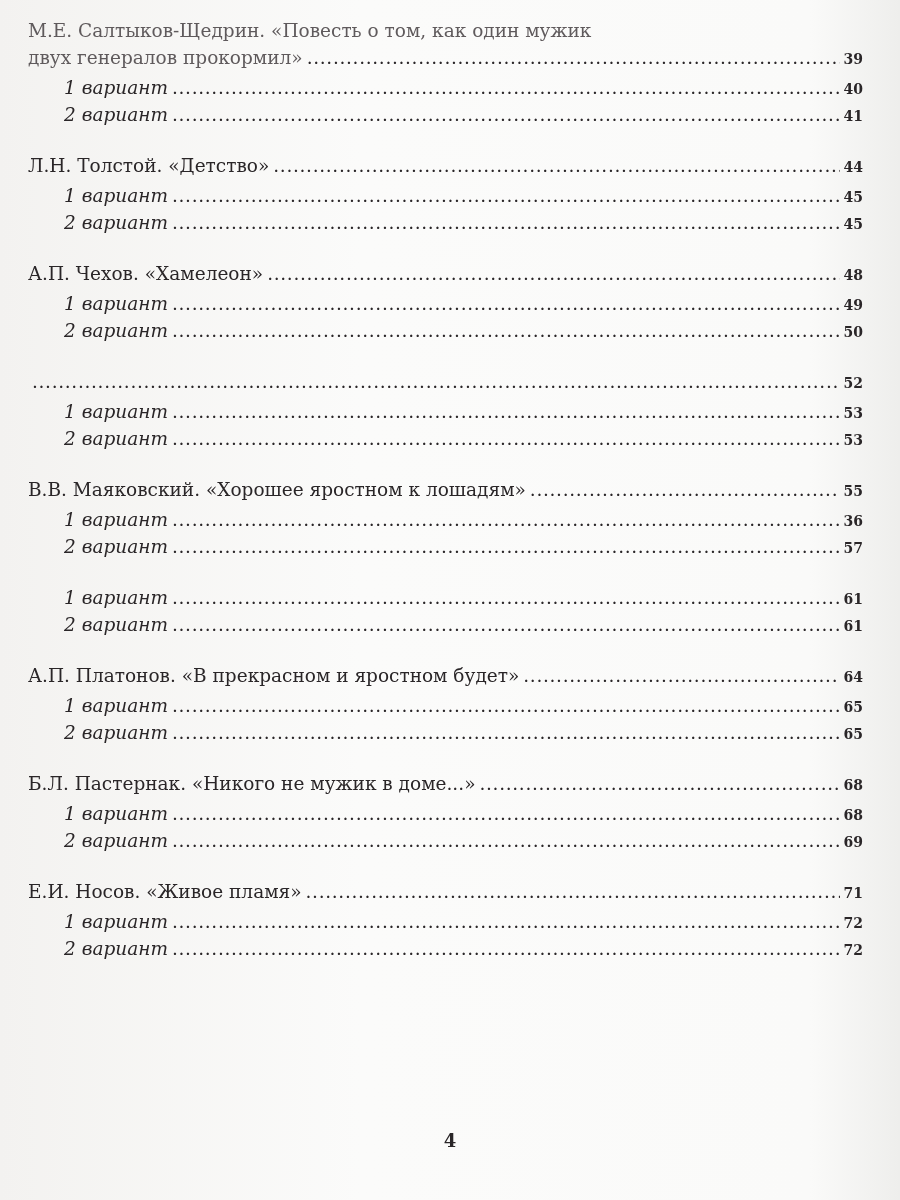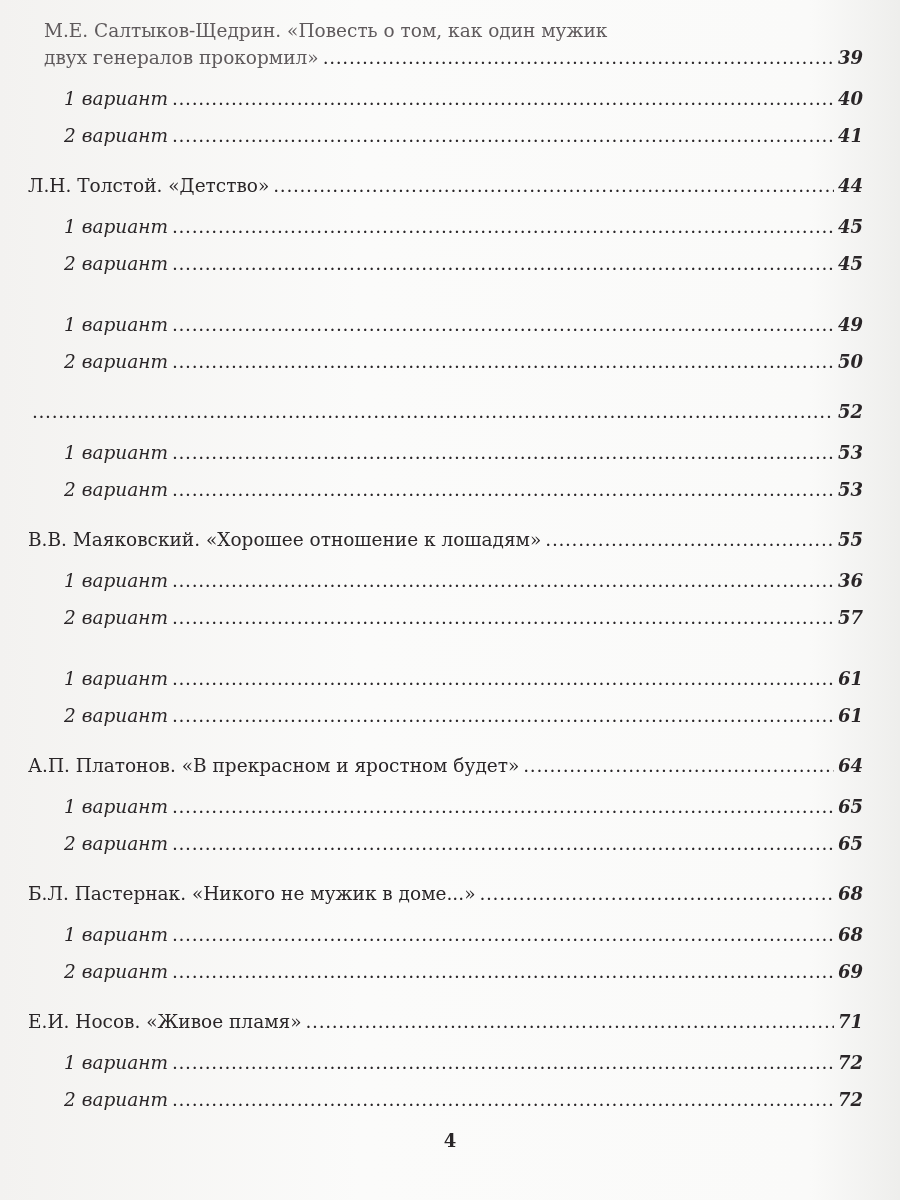--- a/index.html
+++ b/index.html
@@ -22,30 +22,30 @@
   }
   .row .label { flex: 0 0 auto; }
   .row .dots {
     flex: 1 1 auto; overflow: hidden; margin: 0 4px 0 4px;
     letter-spacing: 0.5px;
   }
   .row .dots::after {
     content: ". . . . . . . . . . . . . . . . . . . . . . . . . . . . . . . . . . . . . . . . . . . . . . . . . . . . . . . . . . . . . . . . . . . . . . . . . . . . . . . . . . . . . . . . . . . . . . . . . . . . . . . . . . . . . . . . . . . . . . . . . . . . . . . . . . . . . . . . . . . . . . . . . . . . . . . . . . . . .";
     letter-spacing: -2.6px;
   }
-  .row .page-num { flex: 0 0 auto; font-weight: bold; font-family: "DejaVu Serif", serif; font-size: 18px; font-style: italic; }
+  .row .page-num { flex: 0 0 auto; font-weight: bold; font-family: "DejaVu Serif", serif; font-size: 14px; }
   .title-first { font-size: 18.5px; line-height: 26.5px; white-space: nowrap; }
   .title-row { height: 30px; }
   .sub { padding-left: 36px; }
-  .sub .label { font-style: italic; margin-top: 11px; }
+  .sub .label { font-style: italic; }
   .footer {
     position: absolute; left: 0; width: 900px; top: 1130px;
     text-align: center; font-weight: bold; font-size: 18px;
   }
-  .faded-1 { color: #5f5a5c; margin-left: 16px; }
+  .faded-1 { color: #5f5a5c; }
 </style>
 </head>
 <body>
 
 <div class="page">
   <div class="toc">
 
     <div class="entry">
       <div class="title-first faded-1">М.Е. Салтыков-Щедрин. «Повесть о том, как один мужик</div>
       <div class="row title-row">
@@ -77,20 +77,25 @@
         <span class="page-num">45</span>
       </div>
       <div class="row sub">
         <span class="label">2 вариант</span>
         <span class="dots"></span>
         <span class="page-num">45</span>
       </div>
     </div>
 
     <div class="entry">
+      <div class="row title-row">
+        <span class="label">А.П. Чехов. «Хамелеон»</span>
+        <span class="dots"></span>
+        <span class="page-num">48</span>
+      </div>
       <div class="row sub">
         <span class="label">1 вариант</span>
         <span class="dots"></span>
         <span class="page-num">49</span>
       </div>
       <div class="row sub">
         <span class="label">2 вариант</span>
         <span class="dots"></span>
         <span class="page-num">50</span>
       </div>
@@ -108,21 +113,21 @@
       </div>
       <div class="row sub">
         <span class="label">2 вариант</span>
         <span class="dots"></span>
         <span class="page-num">53</span>
       </div>
     </div>
 
     <div class="entry">
       <div class="row title-row">
-        <span class="label">В.В. Маяковский. «Хорошее отношение к лошадям»</span>
+        <span class="label">В.В. Маяковский. «Хорошее яростном к лошадям»</span>
         <span class="dots"></span>
         <span class="page-num">55</span>
       </div>
       <div class="row sub">
         <span class="label">1 вариант</span>
         <span class="dots"></span>
         <span class="page-num">36</span>
       </div>
       <div class="row sub">
         <span class="label">2 вариант</span>

